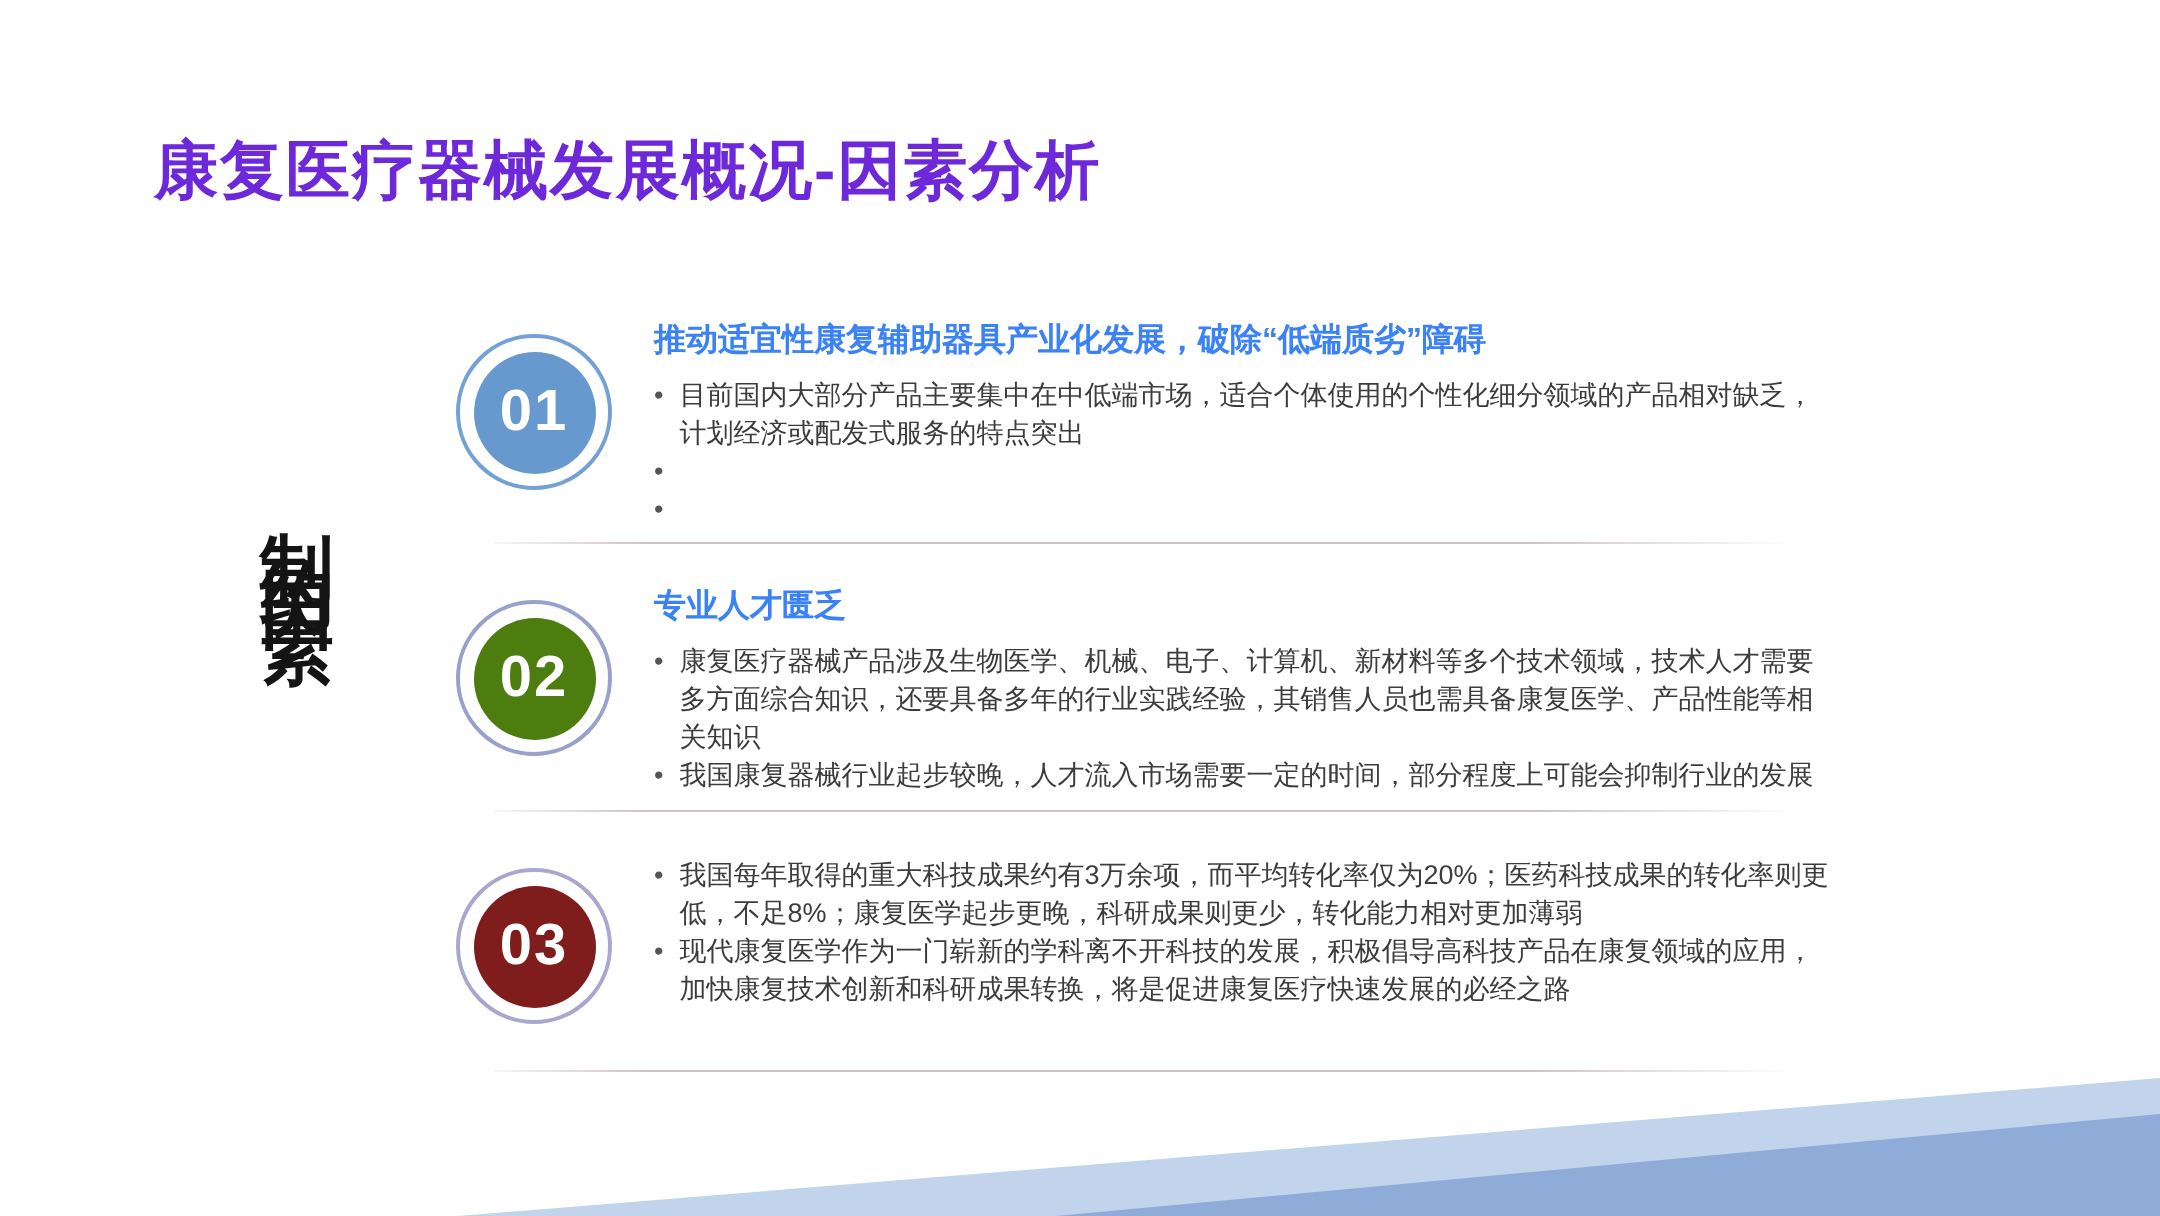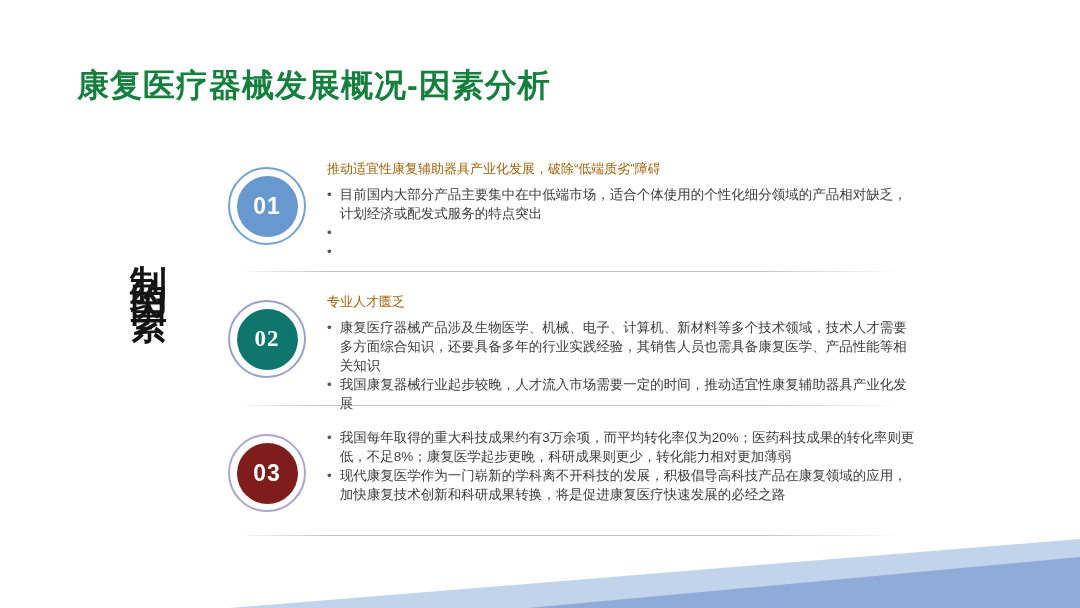--- a/index.html
+++ b/index.html
@@ -27,26 +27,26 @@
   .sec-1 { top:294px; }
   .sec-2 { top:428px; }
   .badge-col { flex:0 0 80px; display:flex; justify-content:center; margin-top:6px; }
   .ring {
     width:74px; height:74px; border-radius:50%;
     border:2px solid #9aa6c9; background:#ffffff;
     display:flex; align-items:center; justify-content:center;
   }
   .badge {
     width:61px; height:61px; border-radius:50%;
-    color:#ffffff; font-size:23px; font-weight:bold; letter-spacing:1px;
+    color:#ffffff; font-size:29px; font-weight:bold; letter-spacing:1px;
     display:flex; align-items:center; justify-content:center;
   }
   .text-col { flex:1 1 auto; max-width:588px; }
   .sec-head {
-    font-size:13px; font-weight:normal; color:#a16207;
+    font-size:16px; font-weight:bold; color:#3b82f6;
     line-height:1.2; margin:0 0 8px 0; white-space:nowrap;
   }
   .bullets { list-style:none; margin:0; padding:0; }
   .bullets li {
     display:flex; gap:8px;
     font-size:13.5px; line-height:19px; color:#3c3c3c;
   }
   .dot { flex:0 0 auto; color:#555; }
   .divider {
     position:absolute; left:247px; width:645px; height:1px;
@@ -57,21 +57,21 @@
   .div-0 { top:271px; }
   .div-1 { top:405px; }
   .div-2 { top:535px; }
   .decor-svg { position:absolute; left:0; top:0; pointer-events:none; }
 </style>
 </head>
 <body>
 
 <div class="slide">
 
-  <div class="title" style="color: #15803d;">康复医疗器械发展概况-因素分析</div>
+  <div class="title" style="color: #6d28d9;">康复医疗器械发展概况-因素分析</div>
 
   <div class="side-label">制约因素</div>
 
   <div class="section sec-0">
     <div class="badge-col">
       <div class="ring" style="border-color: rgb(116, 161, 212);">
         <div class="badge" style="background: rgb(104, 153, 206);">01</div>
       </div>
     </div>
     <div class="text-col">
@@ -89,33 +89,33 @@
         </li>
       </ul>
     </div>
   </div>
 
   <div class="divider div-0"></div>
 
   <div class="section sec-1">
     <div class="badge-col">
       <div class="ring" style="border-color: rgb(152, 161, 201);">
-        <div class="badge" style="background: #0f766e; font-family: Liberation Serif, serif;">02</div>
+        <div class="badge" style="background: #4d7c0f;">02</div>
       </div>
     </div>
     <div class="text-col">
       <h2 class="sec-head">专业人才匮乏</h2>
       <ul class="bullets">
         <li>
           <span class="dot">•</span>
           <span class="btxt">康复医疗器械产品涉及生物医学、机械、电子、计算机、新材料等多个技术领域，技术人才需要多方面综合知识，还要具备多年的行业实践经验，其销售人员也需具备康复医学、产品性能等相关知识</span>
         </li>
         <li>
           <span class="dot">•</span>
-          <span class="btxt">我国康复器械行业起步较晚，人才流入市场需要一定的时间，推动适宜性康复辅助器具产业化发展</span>
+          <span class="btxt">我国康复器械行业起步较晚，人才流入市场需要一定的时间，部分程度上可能会抑制行业的发展</span>
         </li>
       </ul>
     </div>
   </div>
 
   <div class="divider div-1"></div>
 
   <div class="section sec-2">
     <div class="badge-col">
       <div class="ring" style="border-color: rgb(169, 167, 206);">

